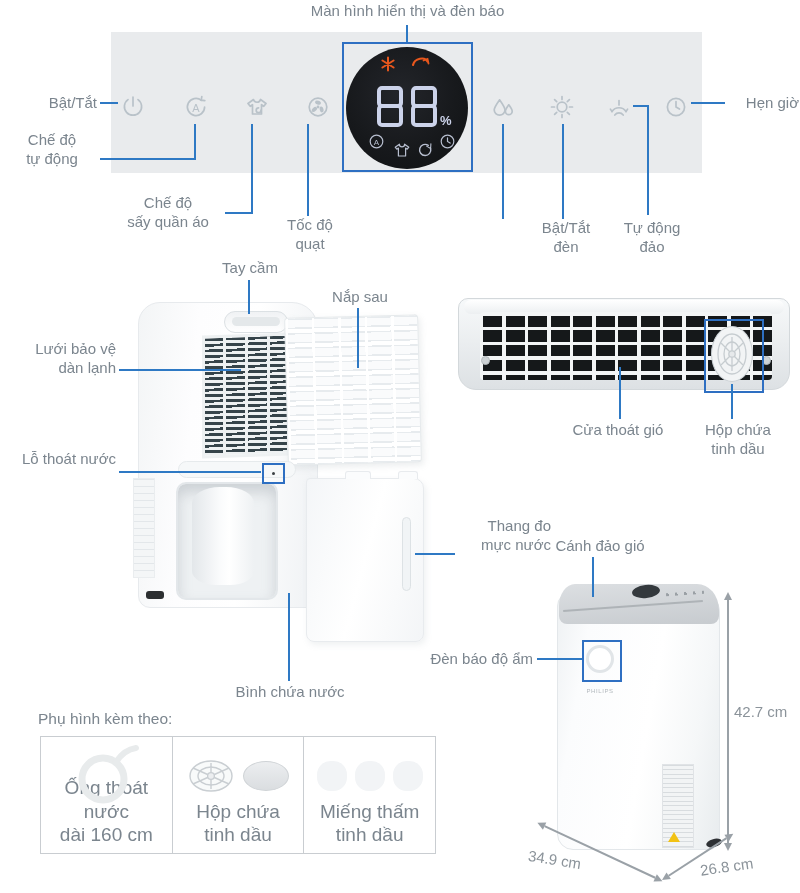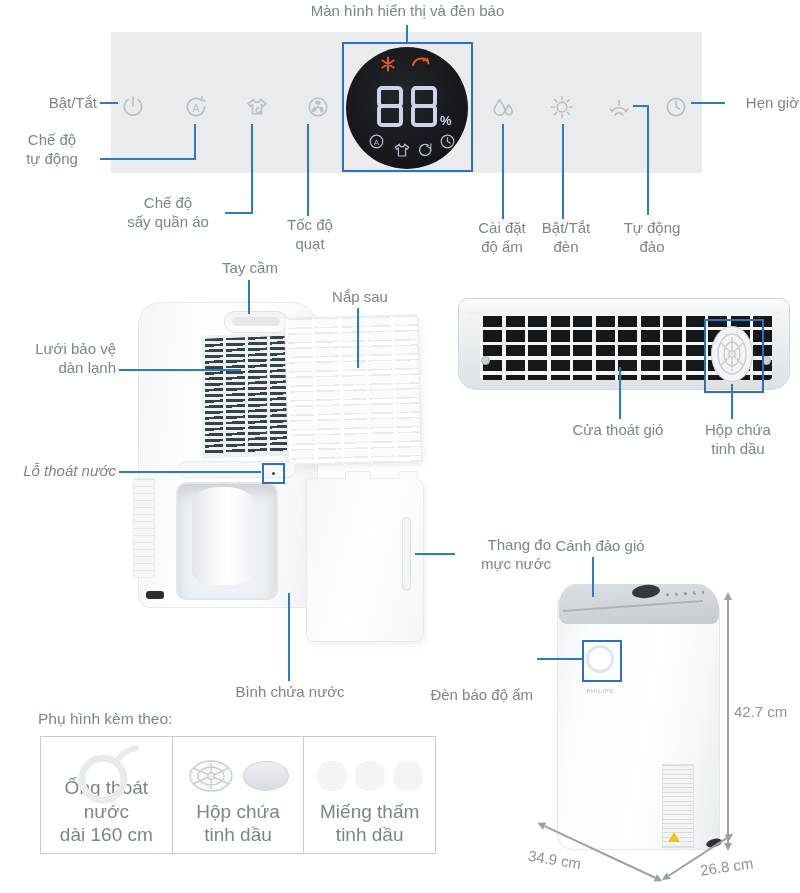--- a/index.html
+++ b/index.html
@@ -225,23 +225,20 @@
     <span>Chế độ</span><br>
     <span>sấy quần áo</span></div>
   <div class="bl h" style="left:225px;top:212px;width:28px;"></div>
   <div class="bl v" style="left:251px;top:124px;height:90px;"></div>
 
   <div class="lbl c" style="left:270px;top:216px;width:80px;">
     <span>Tốc độ</span><br>
     <span>quạt</span></div>
   <div class="bl v" style="left:307px;top:124px;height:92px;"></div>
 
-  <div class="lbl c" style="left:462px;top:219px;width:80px;">
-    <span>Cài đặt</span><br>
-    <span>độ ẩm</span></div>
   <div class="bl v" style="left:502px;top:124px;height:95px;"></div>
 
   <div class="lbl c" style="left:526px;top:219px;width:80px;">
     <span>Bật/Tắt</span><br>
     <span>đèn</span></div>
   <div class="bl v" style="left:562px;top:124px;height:95px;"></div>
 
   <div class="lbl c" style="left:612px;top:219px;width:80px;">
     <span>Tự động</span><br>
     <span>đảo</span></div>
@@ -274,27 +271,27 @@
   <div class="bl v" style="left:248px;top:280px;height:34px;"></div>
 
   <div class="lbl c" style="left:320px;top:288px;width:80px;">Nắp sau</div>
   <div class="bl v" style="left:357px;top:308px;height:60px;"></div>
 
   <div class="lbl r" style="left:20px;top:340px;width:96px;">
     <span>Lưới bảo vệ</span><br>
     <span>dàn lạnh</span></div>
   <div class="bl h" style="left:119px;top:369px;width:122px;"></div>
 
-  <div class="lbl r" style="left:14px;top:462px;width:102px;font-style:italic;">Lỗ thoát nước</div>
+  <div class="lbl r" style="left:14px;top:450px;width:102px;">Lỗ thoát nước</div>
   <div class="bl h" style="left:119px;top:471px;width:142px;"></div>
   <div class="bluebox" style="left:262px;top:463px;width:19px;height:17px;">
     <div class="drain-dot"></div>
     </div>
 
-  <div class="lbl l" style="left:459px;top:536px;width:92px;">
+  <div class="lbl l" style="left:459px;top:517px;width:92px;">
     <span>Thang đo</span><br>
     <span>mực nước</span></div>
   <div class="bl h" style="left:415px;top:553px;width:40px;"></div>
 
   <div class="lbl c" style="left:222px;top:683px;width:136px;">Bình chứa nước</div>
   <div class="bl v" style="left:288px;top:593px;height:88px;"></div>
 
   <div class="outlet"></div>
   <div class="outlet-lip"></div>
   <div class="grille"></div>
@@ -333,21 +330,21 @@
   <div class="dav" style="left:727px;top:600px;height:243px;"></div>
   <div class="dim" style="left:734px;top:703px;">42.7 cm</div>
   <div class="dah" style="left:539px;top:851px;width:122px;transform:rotate(25deg);"></div>
   <div class="dim" style="left:528px;top:851px;transform:rotate(9deg);">34.9 cm</div>
   <div class="dah" style="left:663px;top:856px;width:69px;transform:rotate(-33deg);"></div>
   <div class="dim" style="left:700px;top:858px;transform:rotate(-8deg);">26.8 cm</div>
 
   <div class="lbl c" style="left:545px;top:537px;width:110px;">Cánh đảo gió</div>
   <div class="bl v" style="left:592px;top:557px;height:40px;"></div>
 
-  <div class="lbl r" style="left:415px;top:650px;width:118px;margin-top:36px;">Đèn báo độ ẩm</div>
+  <div class="lbl r" style="left:415px;top:650px;width:118px;">Đèn báo độ ẩm</div>
   <div class="bl h" style="left:537px;top:658px;width:45px;"></div>
 
   <div class="acc-title">Phụ hình kèm theo:</div>
   <div class="acc-table">
     <div class="acc-cell">
       <div class="acc-art">
         <svg width="72" height="64" viewBox="0 0 72 64" fill="none" stroke="#e8ebec" stroke-linecap="round">
           <circle cx="33" cy="35" r="21" stroke-width="7"></circle>
           <path d="M46 18C52 9 59 5 66 4" stroke-width="6"></path>
           </svg>

